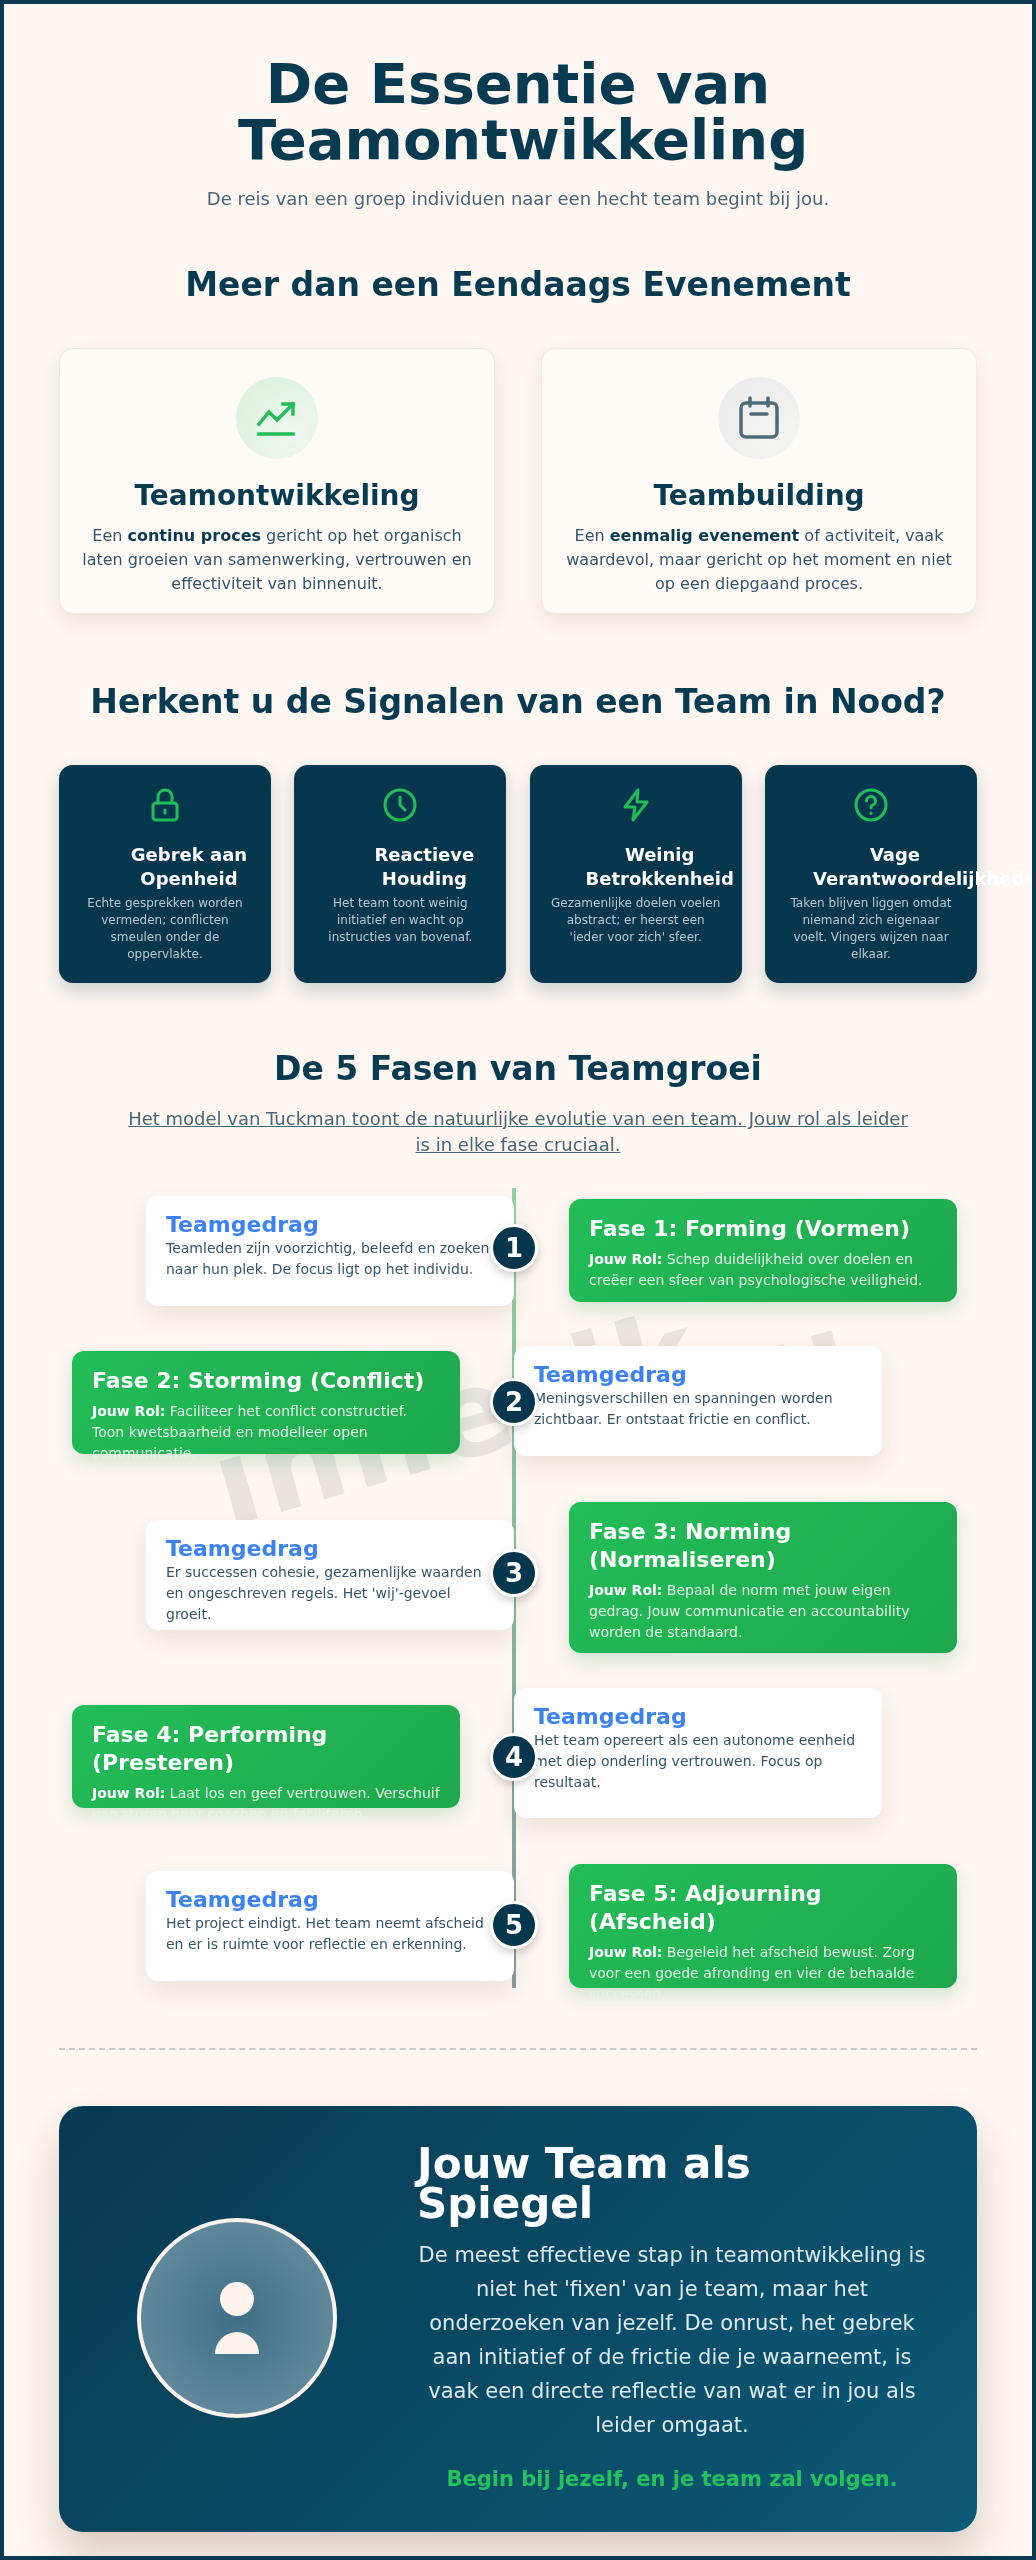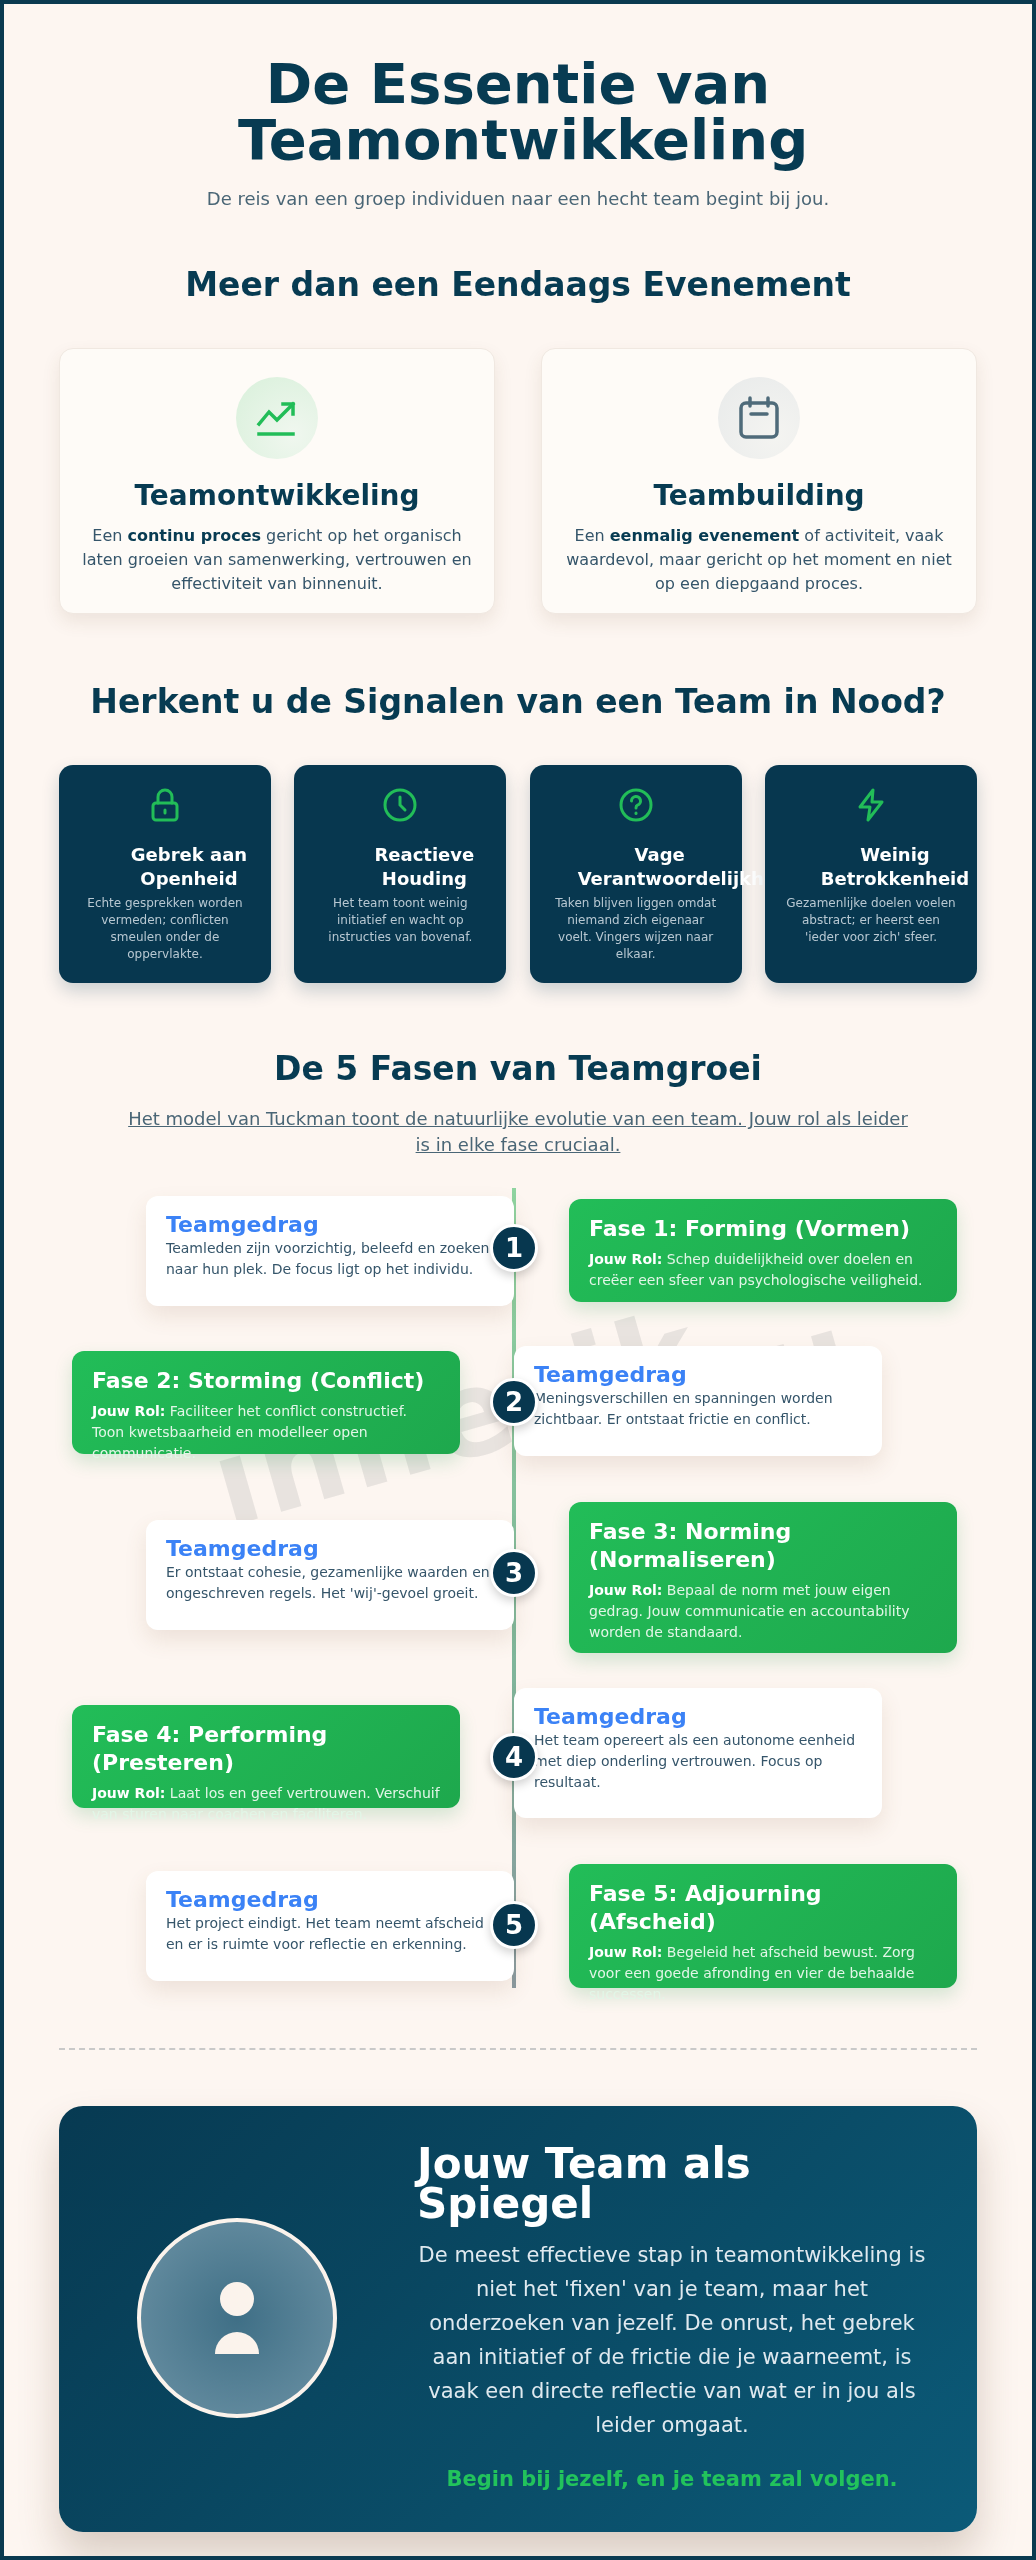--- a/index.html
+++ b/index.html
@@ -167,35 +167,35 @@
     </div>
     <div class="signal">
       <svg width="36" height="36" viewBox="0 0 36 36" fill="none" stroke="#22bd58" stroke-width="3" stroke-linecap="round">
         <circle cx="18" cy="18" r="15"></circle>
           <path d="M18 10 V18 L23 23"></path>
       </svg>
       <h4><span>Reactieve</span><br><span>Houding</span></h4>
       <p>Het team toont weinig initiatief en wacht op instructies van bovenaf.</p>
     </div>
     <div class="signal">
+      <svg width="36" height="36" viewBox="0 0 36 36" fill="none" stroke="#22bd58" stroke-width="3" stroke-linejoin="round">
+        <path d="M20 3 L7 20 H17 L15 33 L29 15 H19 Z"></path>
+      </svg>
+      <h4><span>Weinig</span><br><span>Betrokkenheid</span></h4>
+      <p>Gezamenlijke doelen voelen abstract; er heerst een 'ieder voor zich' sfeer.</p>
+    </div>
+    <div class="signal">
       <svg width="36" height="36" viewBox="0 0 36 36" fill="none" stroke="#22bd58" stroke-width="3" stroke-linecap="round">
         <circle cx="18" cy="18" r="15"></circle>
           <path d="M13.5 14 a4.5 4.5 0 1 1 6 4.2 c-1.2 0.5 -1.5 1.3 -1.5 2.8"></path>
           <path d="M18 26 V26.5"></path>
       </svg>
       <h4><span>Vage</span><br><span>Verantwoordelijkheden</span></h4>
       <p>Taken blijven liggen omdat niemand zich eigenaar voelt. Vingers wijzen naar elkaar.</p>
     </div>
-    <div class="signal">
-      <svg width="36" height="36" viewBox="0 0 36 36" fill="none" stroke="#22bd58" stroke-width="3" stroke-linejoin="round">
-        <path d="M20 3 L7 20 H17 L15 33 L29 15 H19 Z"></path>
-      </svg>
-      <h4><span>Weinig</span><br><span>Betrokkenheid</span></h4>
-      <p>Gezamenlijke doelen voelen abstract; er heerst een 'ieder voor zich' sfeer.</p>
-    </div>
   </section>
 
   <h2 class="section-title s3-title">De 5 Fasen van Teamgroei</h2>
   <p class="s3-sub">Het model van Tuckman toont de natuurlijke evolutie van een team. Jouw rol als leider is in elke fase cruciaal.</p>
 
   <section class="timeline">
     <div class="tl-line"></div>
     <div class="watermark">innerik...</div>
 
     <div class="tl-card behav" style="left:142px; top:8px; width:368px; height:110px;">
@@ -213,21 +213,21 @@
       <p><b>Jouw Rol:</b> <span>Faciliteer het conflict constructief. Toon kwetsbaarheid en modelleer open communicatie.</span></p>
     </div>
     <div class="tl-card behav" style="left:510px; top:158px; width:368px; height:110px;">
       <h5>Teamgedrag</h5>
       <p>Meningsverschillen en spanningen worden zichtbaar. Er ontstaat frictie en conflict.</p>
     </div>
     <div class="tl-num" style="top:190px;">2</div>
 
     <div class="tl-card behav" style="left:142px; top:332px; width:368px; height:110px;">
       <h5>Teamgedrag</h5>
-      <p>Er ontstaat cohesie, gezamenlijke waarden en ongeschreven regels. Het 'wij'-gevoel groeit.</p>
+      <p>Er successen cohesie, gezamenlijke waarden en ongeschreven regels. Het 'wij'-gevoel groeit.</p>
     </div>
     <div class="tl-num" style="top:361px;">3</div>
     <div class="tl-card phase" style="left:565px; top:314px; width:388px; height:151px;">
       <h5>Fase 3: Norming (Normaliseren)</h5>
       <p><b>Jouw Rol:</b> <span>Bepaal de norm met jouw eigen gedrag. Jouw communicatie en accountability worden de standaard.</span></p>
     </div>
 
     <div class="tl-card phase" style="left:68px; top:517px; width:388px; height:103px;">
       <h5>Fase 4: Performing (Presteren)</h5>
       <p><b>Jouw Rol:</b> <span>Laat los en geef vertrouwen. Verschuif van sturen naar coachen en faciliteren.</span></p>

